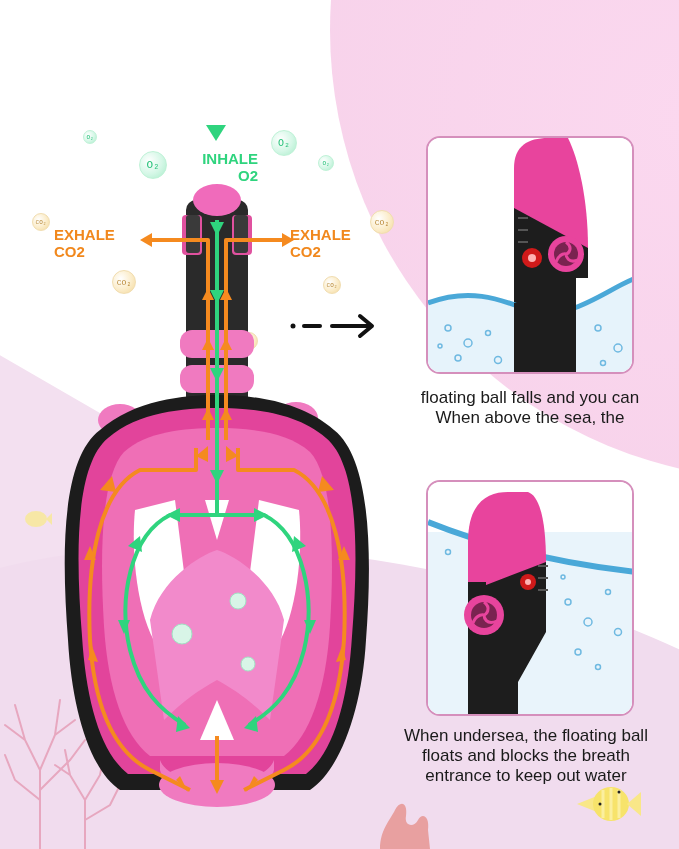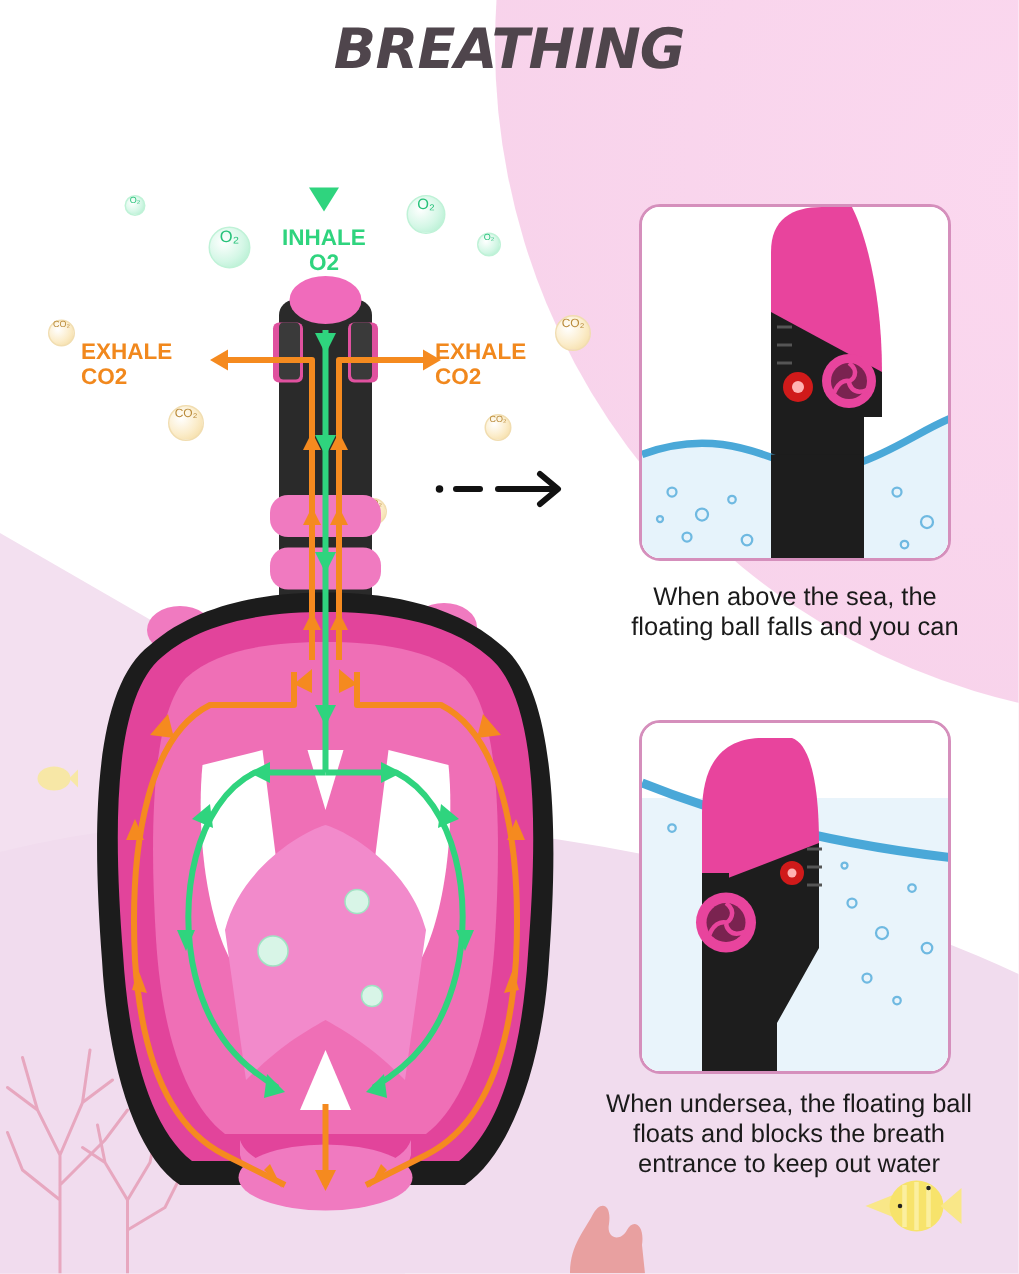--- a/index.html
+++ b/index.html
@@ -20,28 +20,28 @@
   }
 
   .title {
     position: absolute; left: 0; top: 10px; width: 679px; text-align: center;
     font-family: "DejaVu Sans", sans-serif; font-weight: bold; font-style: italic;
     font-size: 37px; line-height: 46px; color: #4f454c; letter-spacing: -0.5px;
   }
 
   
   .bubble {
-    position: absolute; border-radius: 50%; display: flex; justify-content: center;
-    font-family: Liberation Sans, sans-serif;
+    position: absolute; border-radius: 50%; display: flex; align-items: center; justify-content: center;
+    font-family: Liberation Mono, monospace;
   }
   .bubble.o2 { background: radial-gradient(circle at 35% 35%, #ffffff 0%, #d4f7e6 55%, #a9ecca 100%); color: #27c27a; border: 1px solid #bff2d7; }
   .bubble.co2 { background: radial-gradient(circle at 35% 35%, #ffffff 0%, #fbecc9 55%, #f3d89a 100%); color: #b98a39; border: 1px solid #f1ddb0; }
 
   .label-green {
-    position: absolute; color: #2fd47e; font-weight: bold; font-size: 15px; text-align: center; line-height: 17px;
+    position: absolute; color: #2fd47e; font-weight: bold; font-size: 15px; text-align: right; line-height: 17px;
   }
   .label-orange {
     position: absolute; color: #f1881d; font-weight: bold; font-size: 15px; text-align: left; line-height: 17px;
   }
 
   .mask-svg { position: absolute; left: 0; top: 110px; }
 
   .dash-arrow { position: absolute; left: 288px; top: 312px; }
 
   .panel {
@@ -61,21 +61,20 @@
   .coral { position: absolute; }
 </style>
 </head>
 <body>
 
 <div class="bg-pink-blob"></div>
 <div class="bg-bottom-wave2"></div>
 <div class="bg-bottom-wave"></div>
 
 <div class="title">
-  <div>BREATHING</div>
 </div>
 
 <svg style="position:absolute;left:205px;top:124px" width="22" height="18">
   <polygon points="1,1 21,1 11,17" fill="#2fd47e"></polygon>
 </svg>
 <div class="label-green" style="left:174px;top:150px;width:84px">
   <div>INHALE</div>
   <div>O2</div>
 </div>
 
@@ -256,22 +255,22 @@
         <circle cx="70" cy="222" r="3.5"></circle>
         <circle cx="170" cy="190" r="3"></circle>
       <circle cx="190" cy="210" r="4"></circle>
         <circle cx="175" cy="225" r="2.5"></circle>
         <circle cx="12" cy="208" r="2"></circle>
     </g>
   </svg>
 </div>
 
 <div class="caption caption-top">
+  <div>floating ball falls and you can</div>
   <div>When above the sea, the</div>
-  <div>floating ball falls and you can</div>
 </div>
 
 <div class="panel panel-bottom">
   <svg width="208" height="236">
     <rect x="0" y="0" width="208" height="236" fill="#ffffff"></rect>
     <rect x="0" y="50" width="208" height="186" fill="#e9f4fb"></rect>
     <path d="M0 40 C50 60 120 80 208 90" stroke="#4aa8d8" stroke-width="6" fill="none"></path>
 
     <path d="M40 110 L40 60 C40 20 60 10 80 10 L100 10 C112 14 118 40 118 80 L118 110 Z" fill="#e8449d"></path>
     <path d="M40 110 L118 80 L118 150 L90 200 L90 236 L54 236 L54 140 Z" fill="#1d1d1d"></path>

